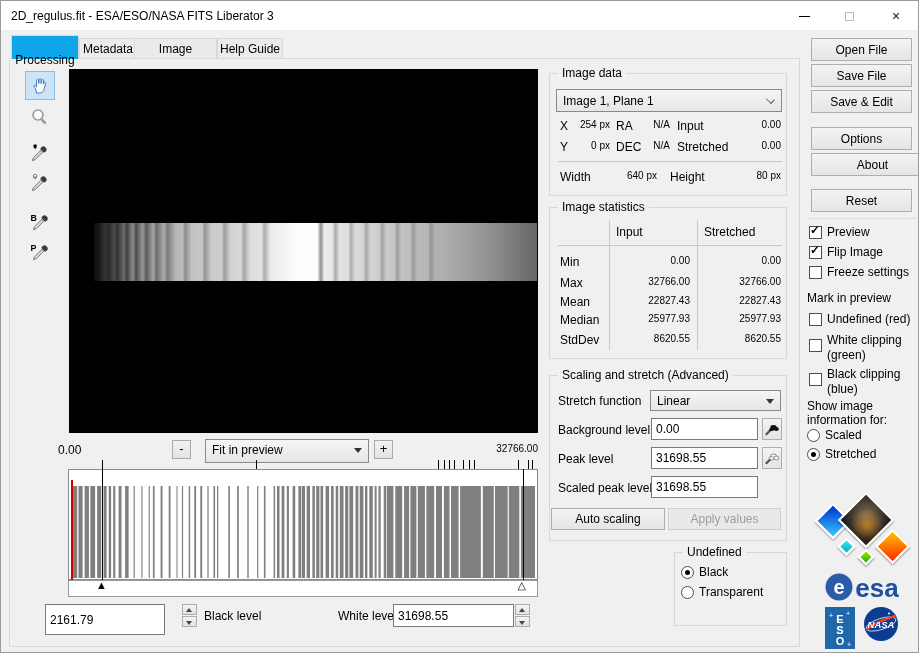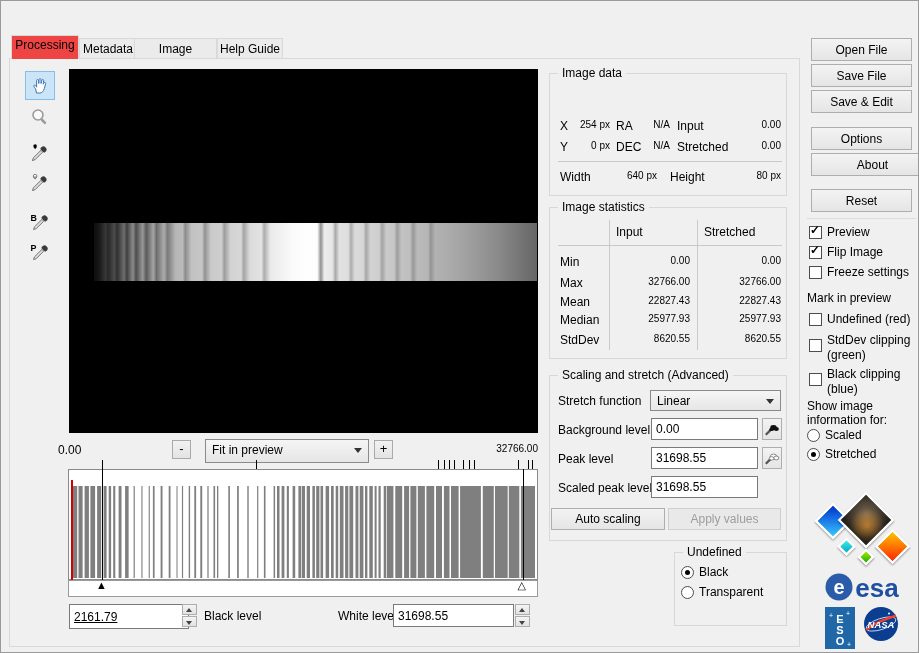--- a/index.html
+++ b/index.html
@@ -10,21 +10,21 @@
   
   .titlebar { position:absolute; left:0; top:0; width:100%; height:30px; background:#fff; border-bottom:1px solid #ececec; }
   .title { position:absolute; left:10px; top:8px; font-size:12px; }
   .winbtn { position:absolute; top:0; height:30px; width:45px; display:flex; align-items:center; justify-content:center; }
   .minline { width:11px; height:1px; background:#000; display:block; }
   .maxrect { width:9px; height:9px; border:1px solid #bdbdbd; display:block; }
   .closex { font-size:14px; color:#111; }
 
   
   .tab { position:absolute; height:21px; top:37px; background:#ebebeb; border:1px solid #d9d9d9; border-bottom:none; text-align:center; padding-top:3px; font-size:12px; }
-  .tab.active { top:34px; height:24px; background:#ef4444; z-index:3; padding-top:2px; }
+  .tab.active { top:34px; height:24px; background:#0ea5e9; z-index:3; padding-top:17px; }
   .tabpage { position:absolute; left:8px; top:57px; width:791px; height:589px; background:#f0f0f0; border:1px solid #d9d9d9; }
 
   
   .tool { position:absolute; display:flex; align-items:center; justify-content:center; }
   .tool.sel { background:#cce4f7; border:1px solid #88bde6; }
 
   
   .preview { position:absolute; left:68px; top:68px; width:469px; height:364px; background:#000; }
   .band { position:absolute; left:25px; top:154px; width:443px; height:58px;
     background:linear-gradient(90deg,
@@ -82,20 +82,32 @@
   .on .rd::after { content:""; position:absolute; left:3px; top:3px; width:5px; height:5px; border-radius:50%; background:#000; }
   .cbl { margin-left:5px; line-height:15px; }
 
   .dia { position:absolute; transform:rotate(45deg); border:2px solid #fff; box-shadow:1px 1px 2px rgba(0,0,0,.35); }
 </style>
 </head>
 <body>
 
 <div class="app">
 
+  <div class="titlebar">
+    <span class="title">2D_regulus.fit - ESA/ESO/NASA FITS Liberator 3</span>
+    <div class="winbtn" style="left:781px">
+        <span class="minline"></span>
+      </div>
+    <div class="winbtn" style="left:826px">
+        <span class="maxrect"></span>
+      </div>
+    <div class="winbtn" style="left:871px;width:48px">
+        <span class="closex">×</span>
+      </div>
+  </div>
 
   <div class="tab active" style="left:10px;width:68px">Processing</div>
   <div class="tab" style="left:78px;width:58px">Metadata</div>
   <div class="tab" style="left:133px;width:83px">Image Headers</div>
   <div class="tab" style="left:216px;width:66px">Help Guide</div>
   <div class="tabpage"></div>
 
   <div class="tool sel" style="left:24px;top:70px;width:30px;height:29px">
     <svg width="20" height="20" viewBox="0 0 20 20">
         <path d="M6.5 17 L5.6 12.8 C4.2 11.6 3.2 9.8 4.2 9.2 C5 8.7 5.9 9.6 6.2 10.4 L6.6 11.2 L6.6 4.6 C6.6 3.2 8.4 3.2 8.5 4.5 L8.8 7.5 L9.1 3.6 C9.2 2.2 11 2.3 11 3.7 L11 7.5 L11.9 4.3 C12.3 3 13.9 3.4 13.7 4.7 L13.2 8.2 L14 6.9 C14.6 5.8 16 6.4 15.7 7.6 L14.3 12.6 C13.7 15 12.2 17 9.9 17 Z" fill="#fff" stroke="#3c78b4" stroke-width="1"></path>
@@ -240,21 +252,21 @@
         </svg>
       <div class="redline"></div>
     </div>
     <div id="blk-line" class="mline" style="top: 0px; height: 124px; left: 34px;"></div>
     <div id="wht-line" class="mline" style="top: 9px; height: 112px; left: 455.4px;"></div>
     <div class="track"></div>
     <span id="blk-handle" class="handle" style="left: 28px;">▲</span>
     <span id="wht-handle" class="handle" style="left: 449.4px;">△</span>
   </div>
 
-  <input class="field" style="left: 68px; top: 603px; width: 120px; height: 25px; text-decoration: underline;" value="2161.79">
+  <input class="field" style="left: 44px; top: 603px; width: 120px; height: 31px;" value="2161.79">
   <div class="spin" style="left:181px;top:603px">
       <div class="up">
         <i></i>
       </div>
       <div class="dn">
         <i></i>
       </div>
     </div>
   <span class="lbl" style="left:203px;top:608px">Black level</span>
   <span class="lbl" style="left:337px;top:608px">White level</span>
@@ -263,20 +275,24 @@
       <div class="up">
         <i></i>
       </div>
       <div class="dn">
         <i></i>
       </div>
     </div>
 
   <div class="grp" style="left:548px;top:72px;width:238px;height:123px">
     <span class="glabel">Image data</span>
+    <div class="combo" style="left:6px;top:15px;width:226px;height:23px">
+      <span class="ctext" style="top:4px">Image 1, Plane 1</span>
+      <span class="chev"></span>
+    </div>
     <span class="lbl" style="left:10px;top:45px">X</span>
     <span class="rlbl" style="left:12px;top:45px;width:48px">254 px</span>
     <span class="lbl" style="left:66px;top:45px">RA</span>
     <span class="rlbl" style="left:80px;top:45px;width:40px">N/A</span>
     <span class="lbl" style="left:127px;top:45px">Input</span>
     <span class="rlbl" style="left:152px;top:45px;width:79px">0.00</span>
     <span class="lbl" style="left:10px;top:66px">Y</span>
     <span class="rlbl" style="left:12px;top:66px;width:48px">0 px</span>
     <span class="lbl" style="left:66px;top:66px">DEC</span>
     <span class="rlbl" style="left:80px;top:66px;width:40px">N/A</span>
@@ -390,21 +406,21 @@
   </div>
 
   <span class="lbl" style="left:806px;top:290px">Mark in preview</span>
 
   <div class="cbrow" style="left:808px;top:311px">
     <span class="cb"></span>
     <span class="cbl">Undefined (red)</span>
   </div>
   <div class="cbrow" style="left:808px;top:332px;width:102px">
     <span class="cb" style="margin-top:6px"></span>
-    <span class="cbl">StdDev clipping (green)</span>
+    <span class="cbl">White clipping (green)</span>
   </div>
   <div class="cbrow" style="left:808px;top:366px;width:102px">
     <span class="cb" style="margin-top:6px"></span>
     <span class="cbl">Black clipping (blue)</span>
   </div>
 
   <span class="lbl" style="left:806px;top:398px;width:104px;white-space:normal;line-height:14px">Show image information for:</span>
 
   <div class="rrow" style="left:806px;top:427px">
     <span class="rd"></span>

